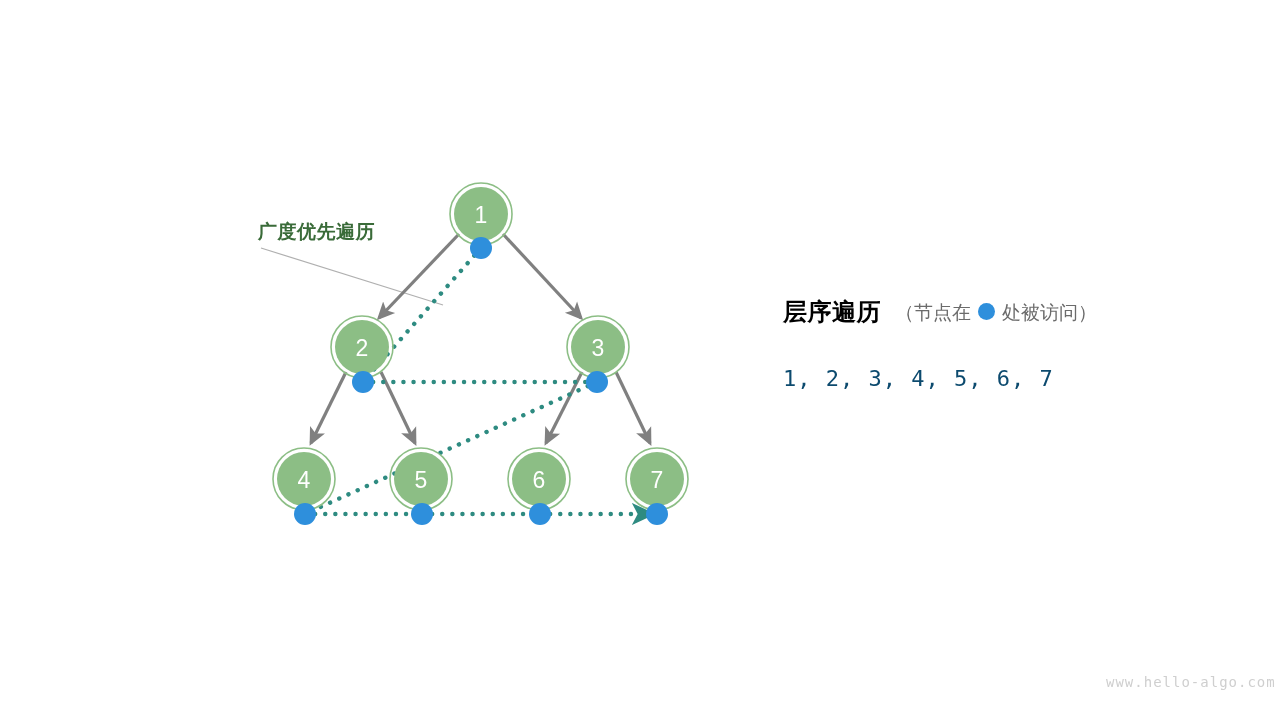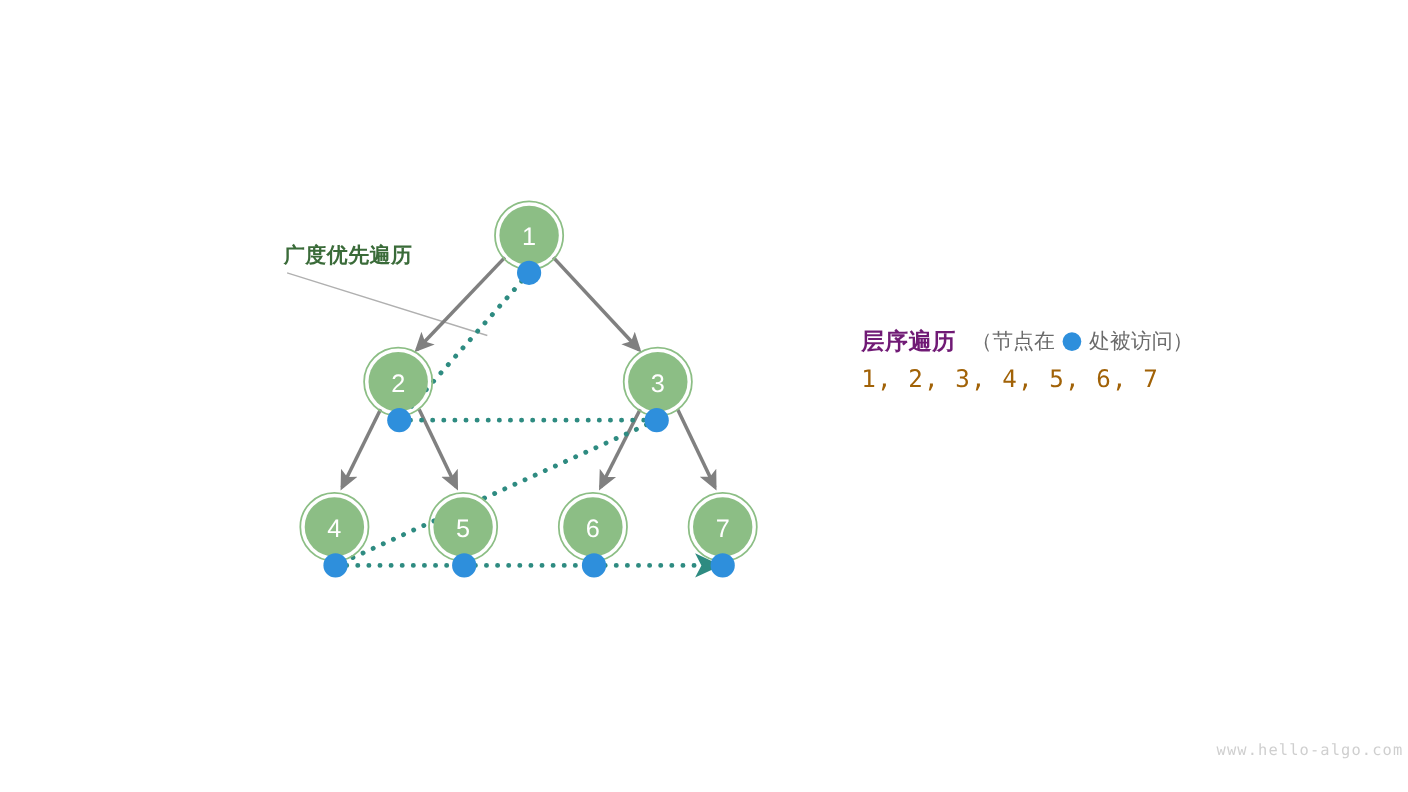--- a/index.html
+++ b/index.html
@@ -52,48 +52,47 @@
     width: 420px;
   }
   .panel-headline {
     display: flex;
     align-items: center;
     white-space: nowrap;
     line-height: 1;
   }
   .panel-title {
     font-family: "DejaVu Sans", "Liberation Sans", sans-serif;
-    font-size: 21px;
+    font-size: 24px;
     font-weight: bold;
-    color: #701a75;
+    color: #000000;
     letter-spacing: 0.5px;
   }
   .panel-note {
     font-family: "DejaVu Sans", "Liberation Sans", sans-serif;
     font-size: 19px;
     color: #6b6b6b;
     margin-left: 14px;
     display: flex;
-    align-items: center;
   }
   .inline-dot {
     display: inline-block;
     width: 17px;
     height: 17px;
     border-radius: 50%;
     background: #2e8fdc;
     margin: 0 7px;
     position: relative;
     top: 0px;
   }
   .panel-sequence {
-    margin-top: 12px;
+    margin-top: 42px;
     font-family: "DejaVu Sans Mono", "Liberation Mono", monospace;
     font-size: 22px;
-    color: #a16207;
+    color: #0c4a6e;
     letter-spacing: 1px;
     white-space: nowrap;
   }
   .watermark {
     position: absolute;
     left: 1066px;
     top: 674px;
     font-family: "DejaVu Sans Mono", "Liberation Mono", monospace;
     font-size: 14px;
     color: #cfcfcf;

